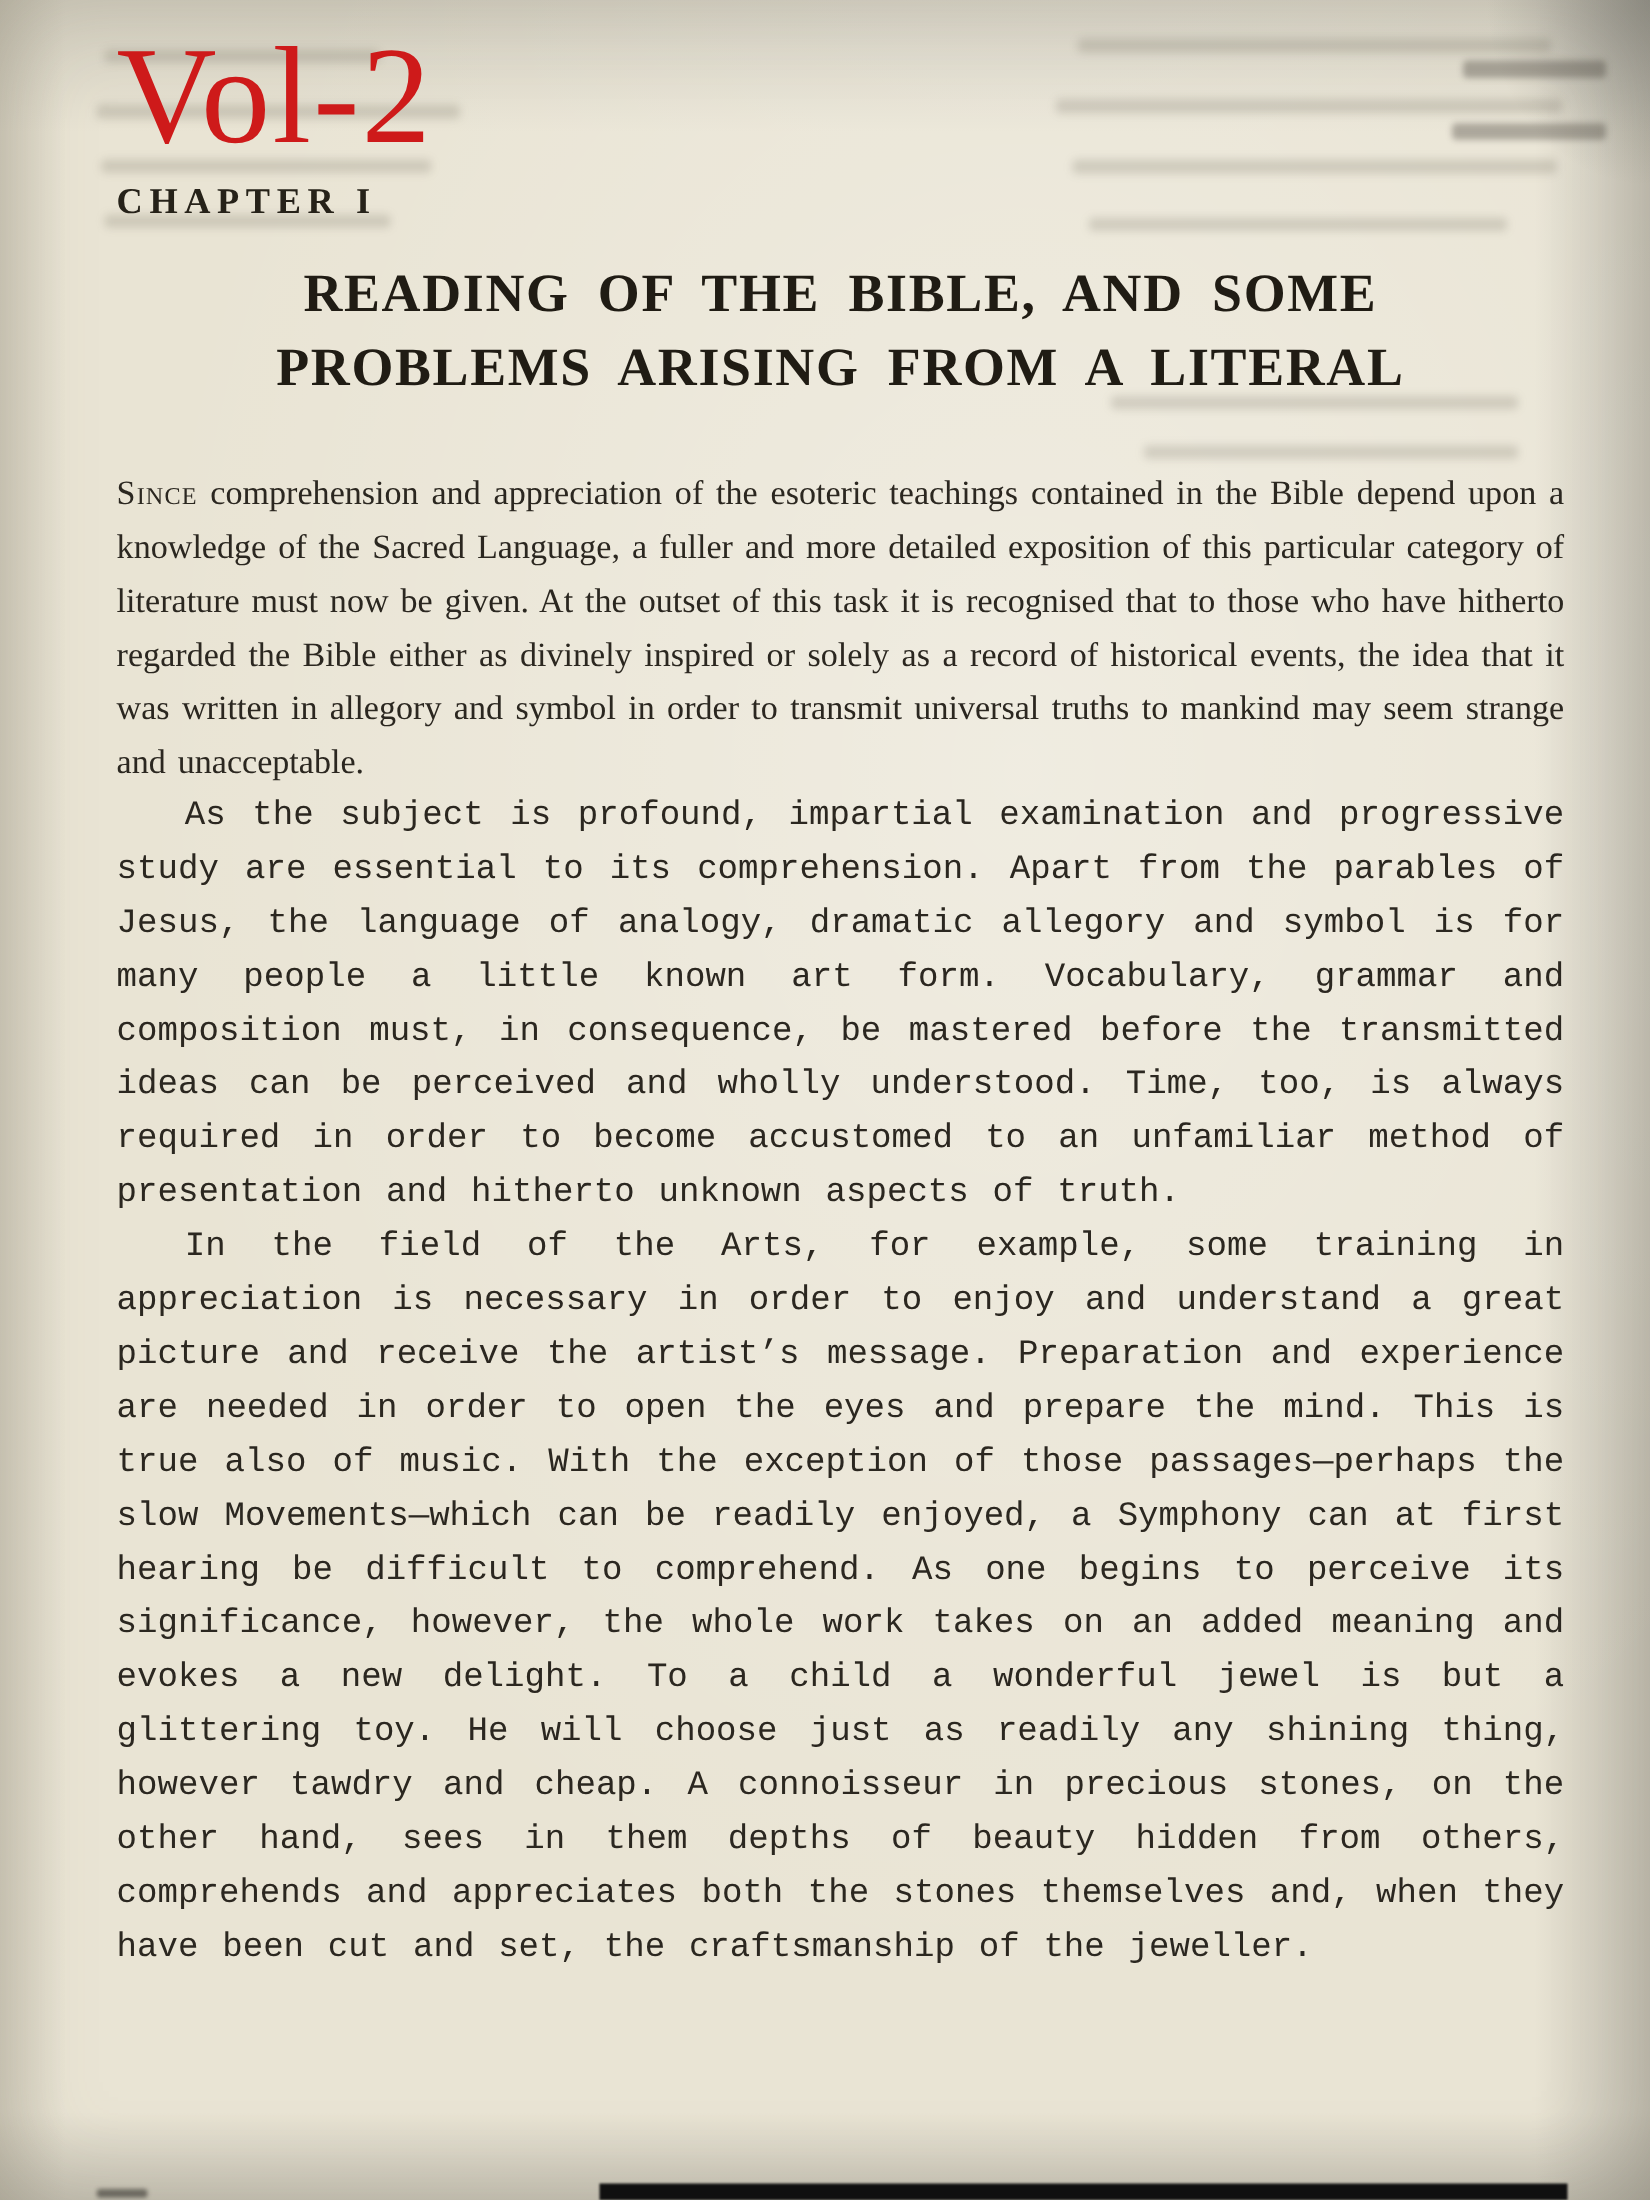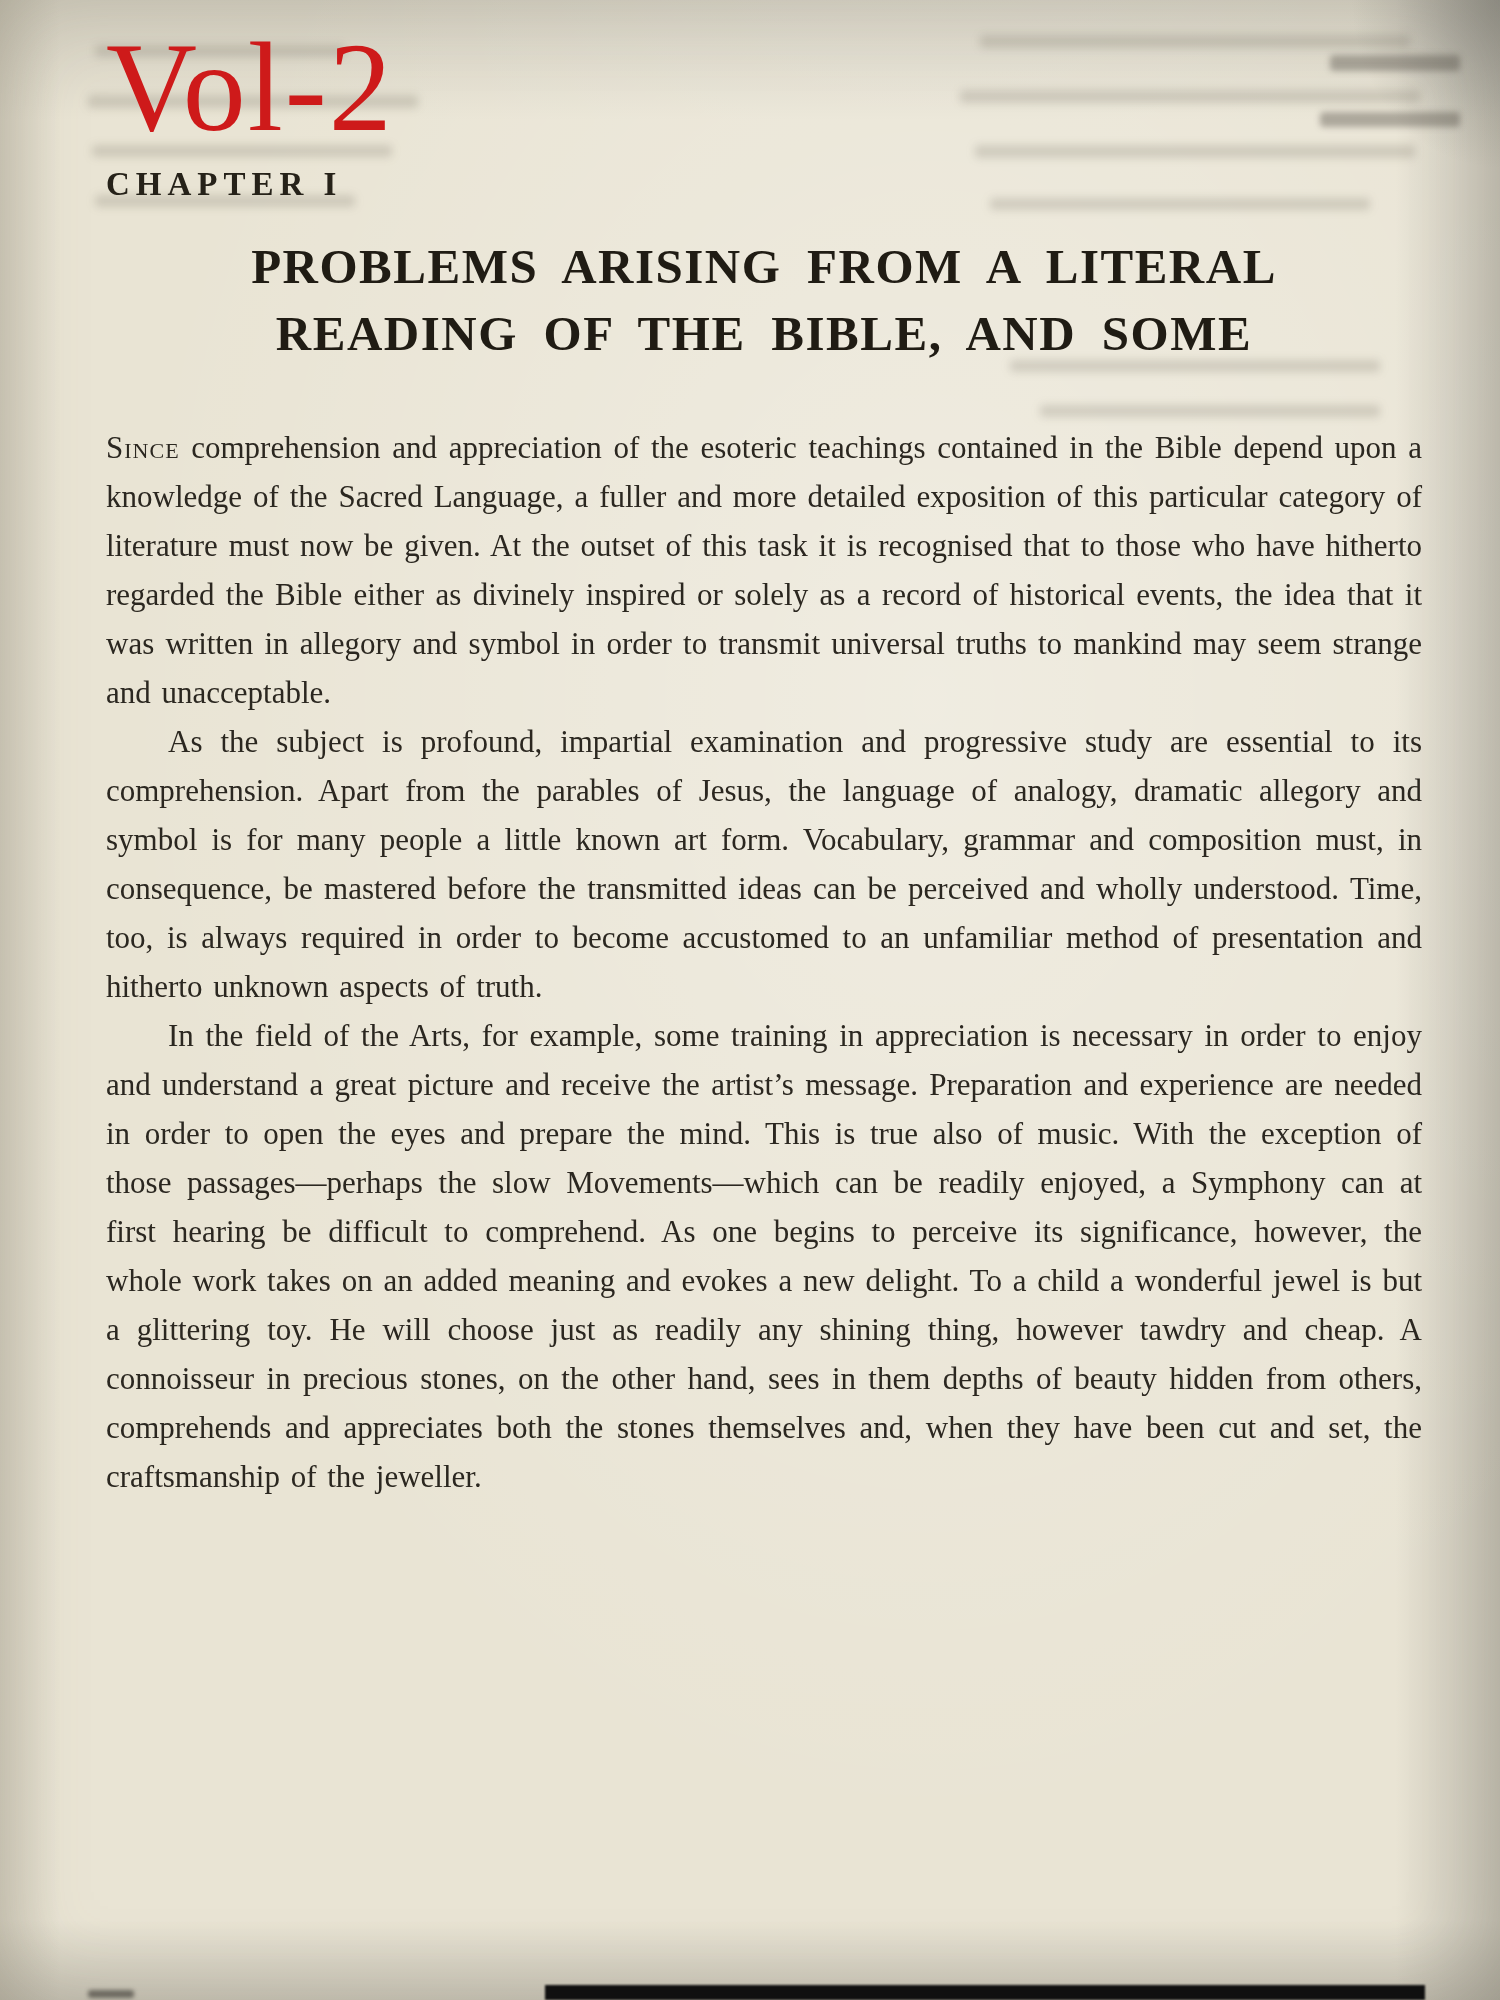--- a/index.html
+++ b/index.html
@@ -58,20 +58,21 @@
     line-height: 49px;
     text-align: justify;
     color: #2b2720;
     word-spacing: 3px;
   }
   .body-text p {
     margin: 0;
   }
   .body-text p.indented {
     text-indent: 62px;
+    font-family: Liberation Mono, monospace;
   }
   .smallcaps-lead {
     font-variant: small-caps;
     letter-spacing: 1px;
   }
   
   .smudge {
     position: absolute;
     background: rgba(95,90,75,0.20);
     border-radius: 4px;
@@ -130,22 +131,22 @@
   <div class="bottom-bar"></div>
   <div class="bottom-speck"></div>
 
   <div class="content">
 
     <div class="vol-label">Vol-2</div>
 
     <div class="chapter-heading">CHAPTER I</div>
 
     <div class="main-title">
+      <div>READING OF THE BIBLE, AND SOME</div>
       <div>PROBLEMS ARISING FROM A LITERAL</div>
-      <div>READING OF THE BIBLE, AND SOME</div>
     </div>
 
     <div class="body-text">
       <p><span class="smallcaps-lead">Since</span><span> comprehension and appreciation of the esoteric teachings contained in the Bible depend upon a knowledge of the Sacred Language, a fuller and more detailed exposition of this particular category of literature must now be given.  At the outset of this task it is recognised that to those who have hitherto regarded the Bible either as divinely inspired or solely as a record of historical events, the idea that it was written in allegory and symbol in order to transmit universal truths to mankind may seem strange and unacceptable.</span></p>
 
       <p class="indented">As the subject is profound, impartial examination and progressive study are essential to its comprehension.  Apart from the parables of Jesus, the language of analogy, dramatic allegory and symbol is for many people a little known art form.  Vocabulary, grammar and composition must, in consequence, be mastered before the transmitted ideas can be perceived and wholly understood.  Time, too, is always required in order to become accustomed to an unfamiliar method of presentation and hitherto unknown aspects of truth.</p>
 
       <p class="indented">In the field of the Arts, for example, some training in appreciation is necessary in order to enjoy and understand a great picture and receive the artist’s message.  Preparation and experience are needed in order to open the eyes and prepare the mind.  This is true also of music.  With the exception of those passages—perhaps the slow Movements—which can be readily enjoyed, a Symphony can at first hearing be difficult to comprehend.  As one begins to perceive its significance, however, the whole work takes on an added meaning and evokes a new delight.  To a child a wonderful jewel is but a glittering toy.  He will choose just as readily any shining thing, however tawdry and cheap.  A connoisseur in precious stones, on the other hand, sees in them depths of beauty hidden from others, comprehends and appreciates both the stones themselves and, when they have been cut and set, the craftsmanship of the jeweller.</p>
 
     </div>

